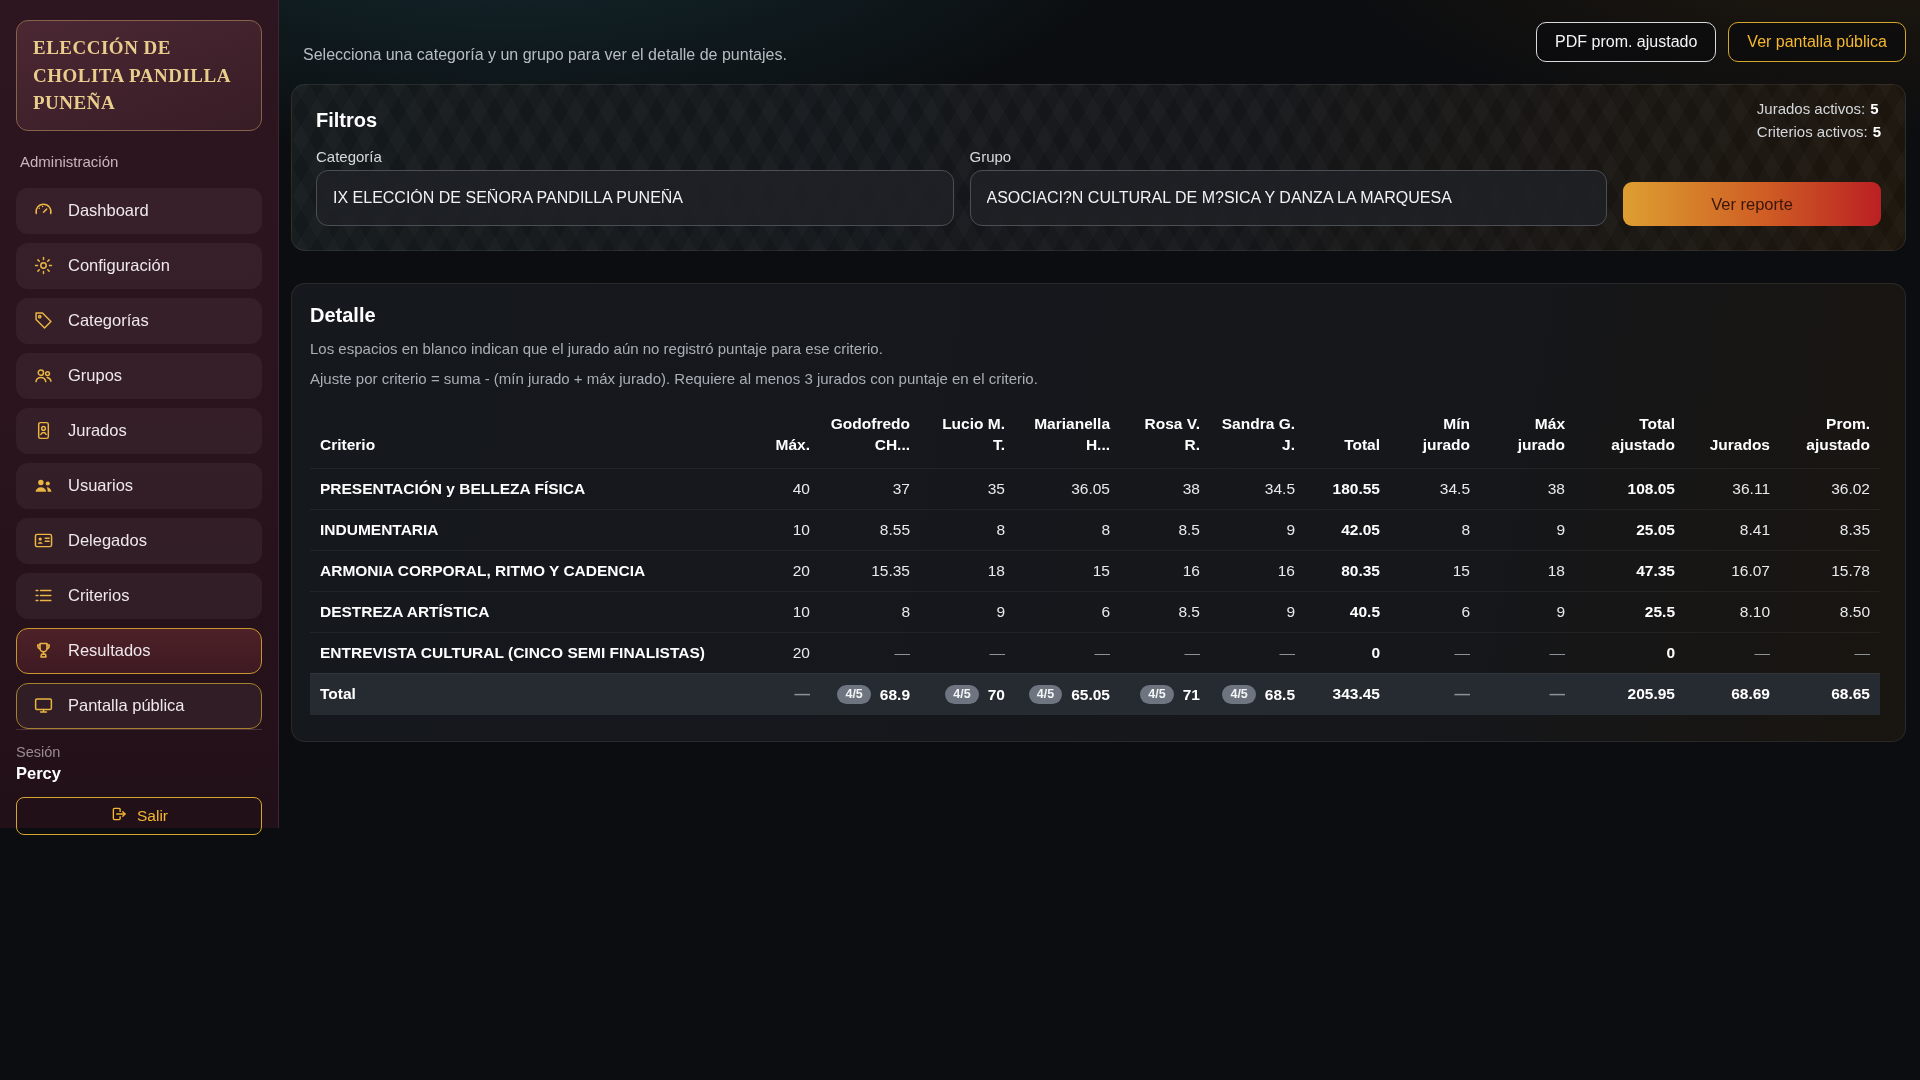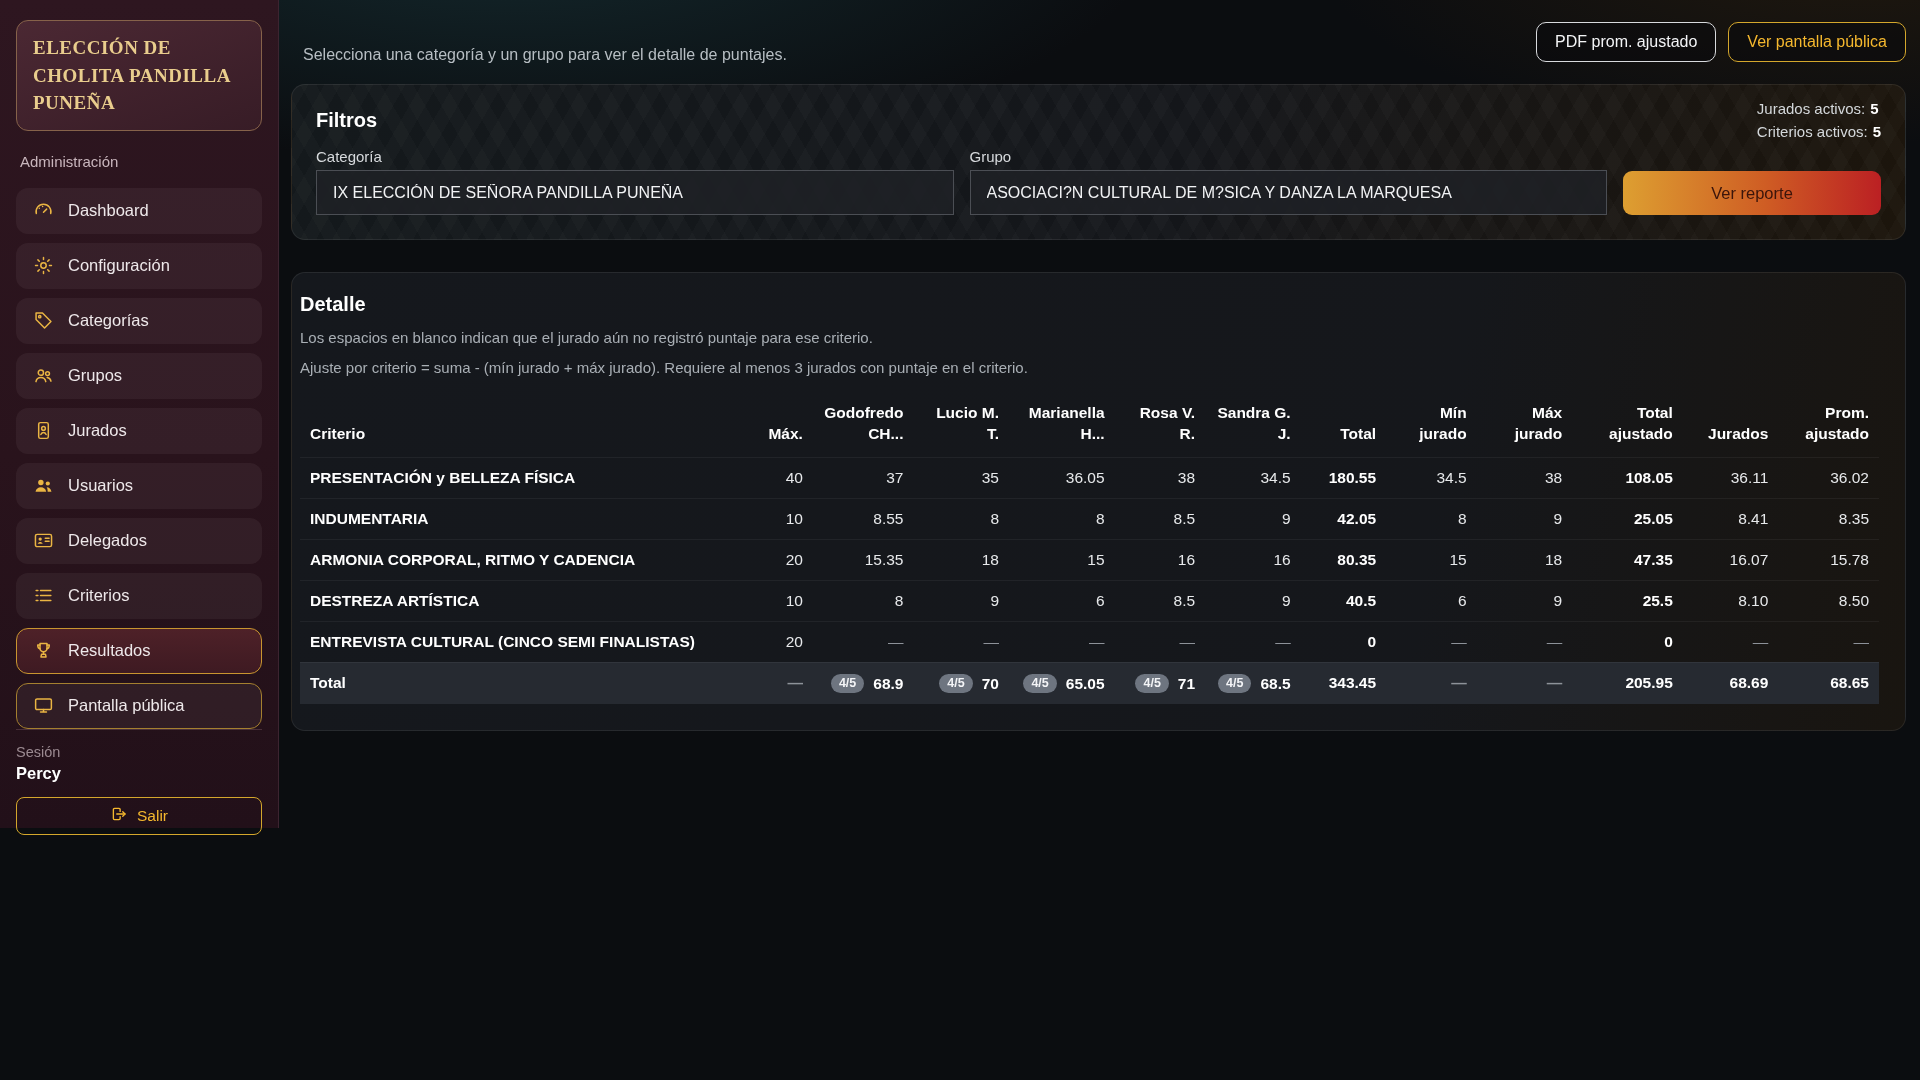--- a/index.html
+++ b/index.html
@@ -89,37 +89,37 @@
       linear-gradient(100deg, #14191c 0%, #14161a 55%, #1c150c 100%);
     padding:16px 24px 24px 24px;
   }
   .filters-stats { position:absolute; top:12px; right:24px; font-size:15px; line-height:1.55; color:#d4d8db; }
   .filters-stats b { color:#ffffff; margin-left:5px; }
   .filters-heading { font-size:20px; font-weight:bold; color:#fff; margin-top:8px; }
   .filter-row { display:flex; gap:16px; margin-top:16px; align-items:flex-end; }
   .field { flex:1 1 0; min-width:0; }
   .field-label { font-size:15px; color:#d7dadd; margin-bottom:5px; }
   .select {
-    height:45px; border-radius:0; border:1px solid #4b4e54;
+    height:56px; border-radius:12px; border:1px solid #4b4e54;
     background:rgba(30,33,38,.85); padding:10px 16px;
     font-size:16px; color:#f1f2f4; display:flex; align-items:center;
     white-space:nowrap; overflow:hidden; cursor:pointer;
   }
   .select span { overflow:hidden; text-overflow:ellipsis; }
   .btn-report {
     flex:0 0 258px; height:44px; border:none; border-radius:9px;
     background:linear-gradient(90deg,#dd9f31 0%,#cf5d24 55%,#bb2023 100%);
     color:#3b150b; font-size:16.5px; font-family:inherit; cursor:pointer;
   }
 
   
   .detail-card {
     margin-top:32px;
     background:linear-gradient(100deg,#15181d 0%,#15171b 70%,#191510 100%);
-    padding:20px 26px 26px 8px;
+    padding:20px 26px 26px 18px;
   }
   .detail-heading { font-size:20px; font-weight:bold; color:#fff; }
   .detail-note { font-size:15px; color:#a9afb5; margin-top:13px; }
 
   table { width:100%; border-collapse:collapse; table-layout:fixed; margin-top:16px; }
   th, td { padding:11px 10px; font-size:15.5px; border-bottom:1px solid rgba(255,255,255,.055); }
   th { color:#ffffff; font-weight:bold; vertical-align:bottom; text-align:right; line-height:1.35; padding-bottom:12px; }
   th.left, td.left { text-align:left; }
   td { text-align:right; color:#e7e9eb; }
   td.b { font-weight:bold; color:#ffffff; }

